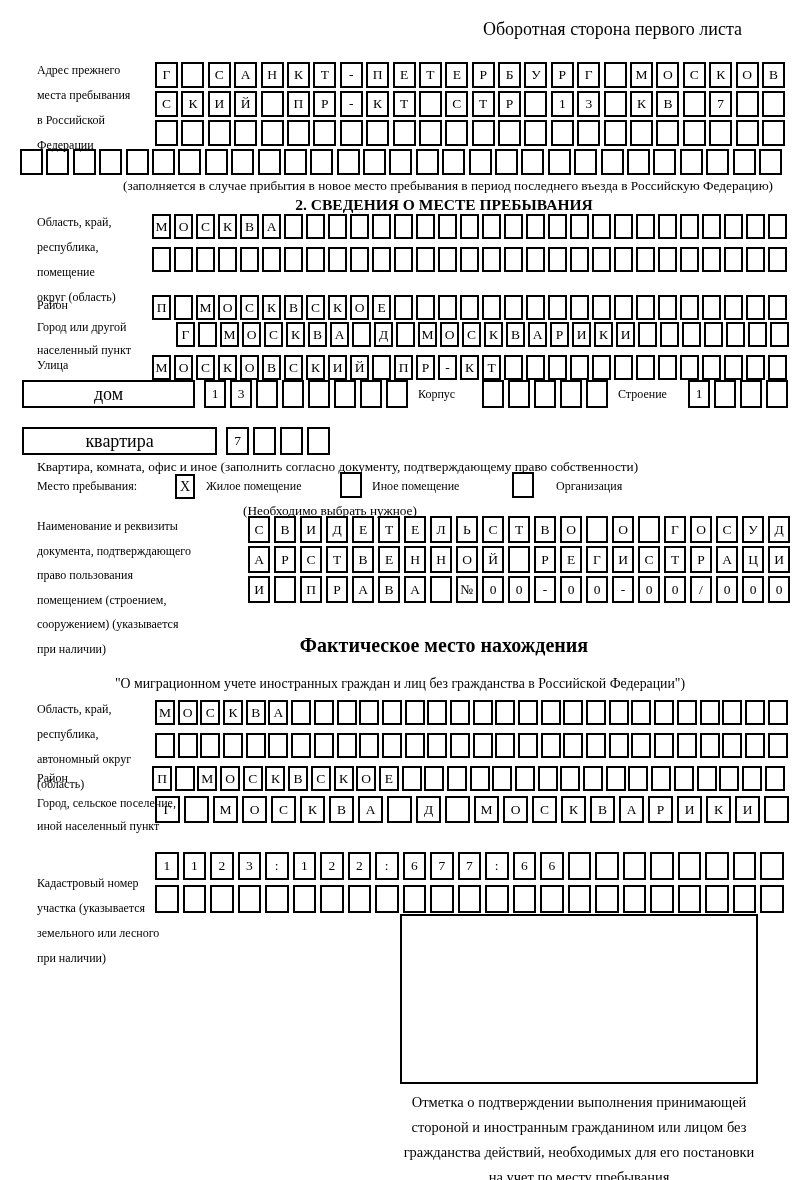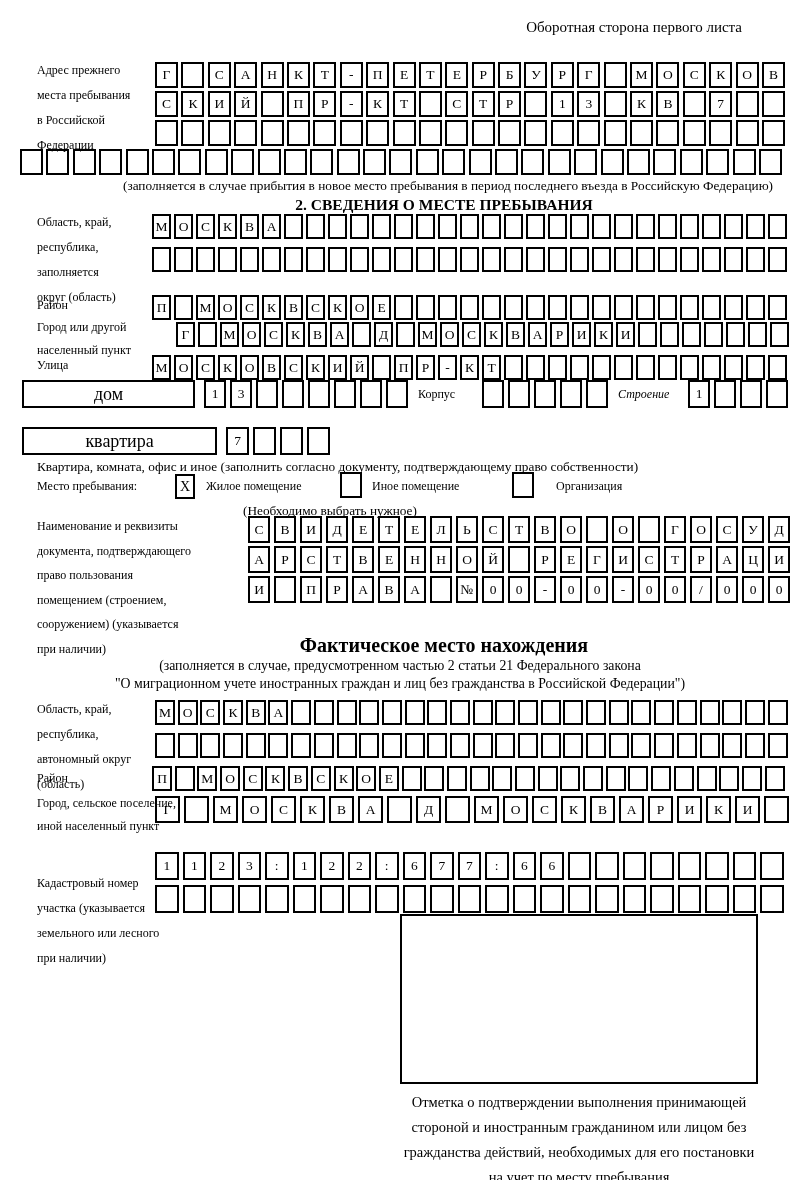--- a/index.html
+++ b/index.html
@@ -28,21 +28,21 @@
     display:flex;align-items:center;justify-content:center;font-size:14px;
   }
   .stamp{box-sizing:border-box;border:2px solid #000;background:#fff;}
   .stampcap{font-size:14.5px;line-height:25px;text-align:center;}
 </style>
 </head>
 <body>
 
 <div id="form">
 
-  <div class="abs cap" style="top:19px;right:58px;font-size:15px;">Оборотная сторона первого листа</div>
+  <div class="abs cap" style="top:19px;right:58px;font-size:18px;">Оборотная сторона первого листа</div>
 
   <div class="abs lbl" style="left:37px;top:58px;">
     <div>Адрес прежнего</div>
     <div>места пребывания</div>
     <div>в Российской</div>
     <div>Федерации</div>
   </div>
   <div class="abs cellrow" style="left:155px;top:62px;--cw:23px;--gap:3.4px;--ch:26px;">
       <span class="cell">Г</span>
       <span class="cell"></span>
@@ -152,21 +152,21 @@
       <span class="cell"></span>
       <span class="cell"></span>
     </div>
   <div class="abs cap center" style="top:178px;padding-left:48px;">(заполняется в случае прибытия в новое место пребывания в период последнего въезда в Российскую Федерацию)</div>
 
   <div class="abs title center" style="top:196px;">2. СВЕДЕНИЯ О МЕСТЕ ПРЕБЫВАНИЯ</div>
 
   <div class="abs lbl" style="left:37px;top:210px;">
     <div>Область, край,</div>
     <div>республика,</div>
-    <div>заполняется</div>
+    <div>помещение</div>
     <div>округ (область)</div>
   </div>
   <div class="abs cellrow" style="left:152px;top:214px;--cw:19px;--gap:3px;--ch:25px;">
       <span class="cell">М</span>
       <span class="cell">О</span>
       <span class="cell">С</span>
       <span class="cell">К</span>
       <span class="cell">В</span>
       <span class="cell">А</span>
       <span class="cell"></span>
@@ -338,21 +338,21 @@
       <span class="cell"></span>
     </div>
   <div class="abs lbl" style="left:418px;top:382px;">Корпус</div>
   <div class="abs cellrow" style="left:482px;top:380px;--cw:22px;--gap:4px;--ch:28px;">
       <span class="cell"></span>
       <span class="cell"></span>
       <span class="cell"></span>
       <span class="cell"></span>
       <span class="cell"></span>
     </div>
-  <div class="abs lbl" style="left:618px;top:382px;font-style:italic;">Строение</div>
+  <div class="abs lbl" style="left:618px;top:382px;">Строение</div>
   <div class="abs cellrow" style="left:688px;top:380px;--cw:22px;--gap:4px;--ch:28px;">
       <span class="cell">1</span>
       <span class="cell"></span>
       <span class="cell"></span>
       <span class="cell"></span>
     </div>
 
   <div class="abs widebox" style="left:22px;top:427px;width:195px;height:28px;">квартира</div>
   <div class="abs cellrow" style="left:226px;top:427px;--cw:23px;--gap:4px;--ch:28px;">
       <span class="cell">7</span>
@@ -443,21 +443,20 @@
       <span class="cell">-</span>
       <span class="cell">0</span>
       <span class="cell">0</span>
       <span class="cell">/</span>
       <span class="cell">0</span>
       <span class="cell">0</span>
       <span class="cell">0</span>
     </div>
 
   <div class="abs title center" style="top:634px;font-size:20px;">Фактическое место нахождения</div>
-  <div class="abs cap center" style="top:658px;font-size:13.8px;">(заполняется в случае, предусмотренном частью 2 статьи 21 Федерального закона</div>
   <div class="abs cap center" style="top:676px;font-size:13.8px;">"О миграционном учете иностранных граждан и лиц без гражданства в Российской Федерации")</div>
 
   <div class="abs lbl" style="left:37px;top:697px;">
     <div>Область, край,</div>
     <div>республика,</div>
     <div>автономный округ</div>
     <div>(область)</div>
   </div>
   <div class="abs cellrow" style="left:155px;top:700px;--cw:20px;--gap:2.7px;--ch:25px;">
       <span class="cell">М</span>

